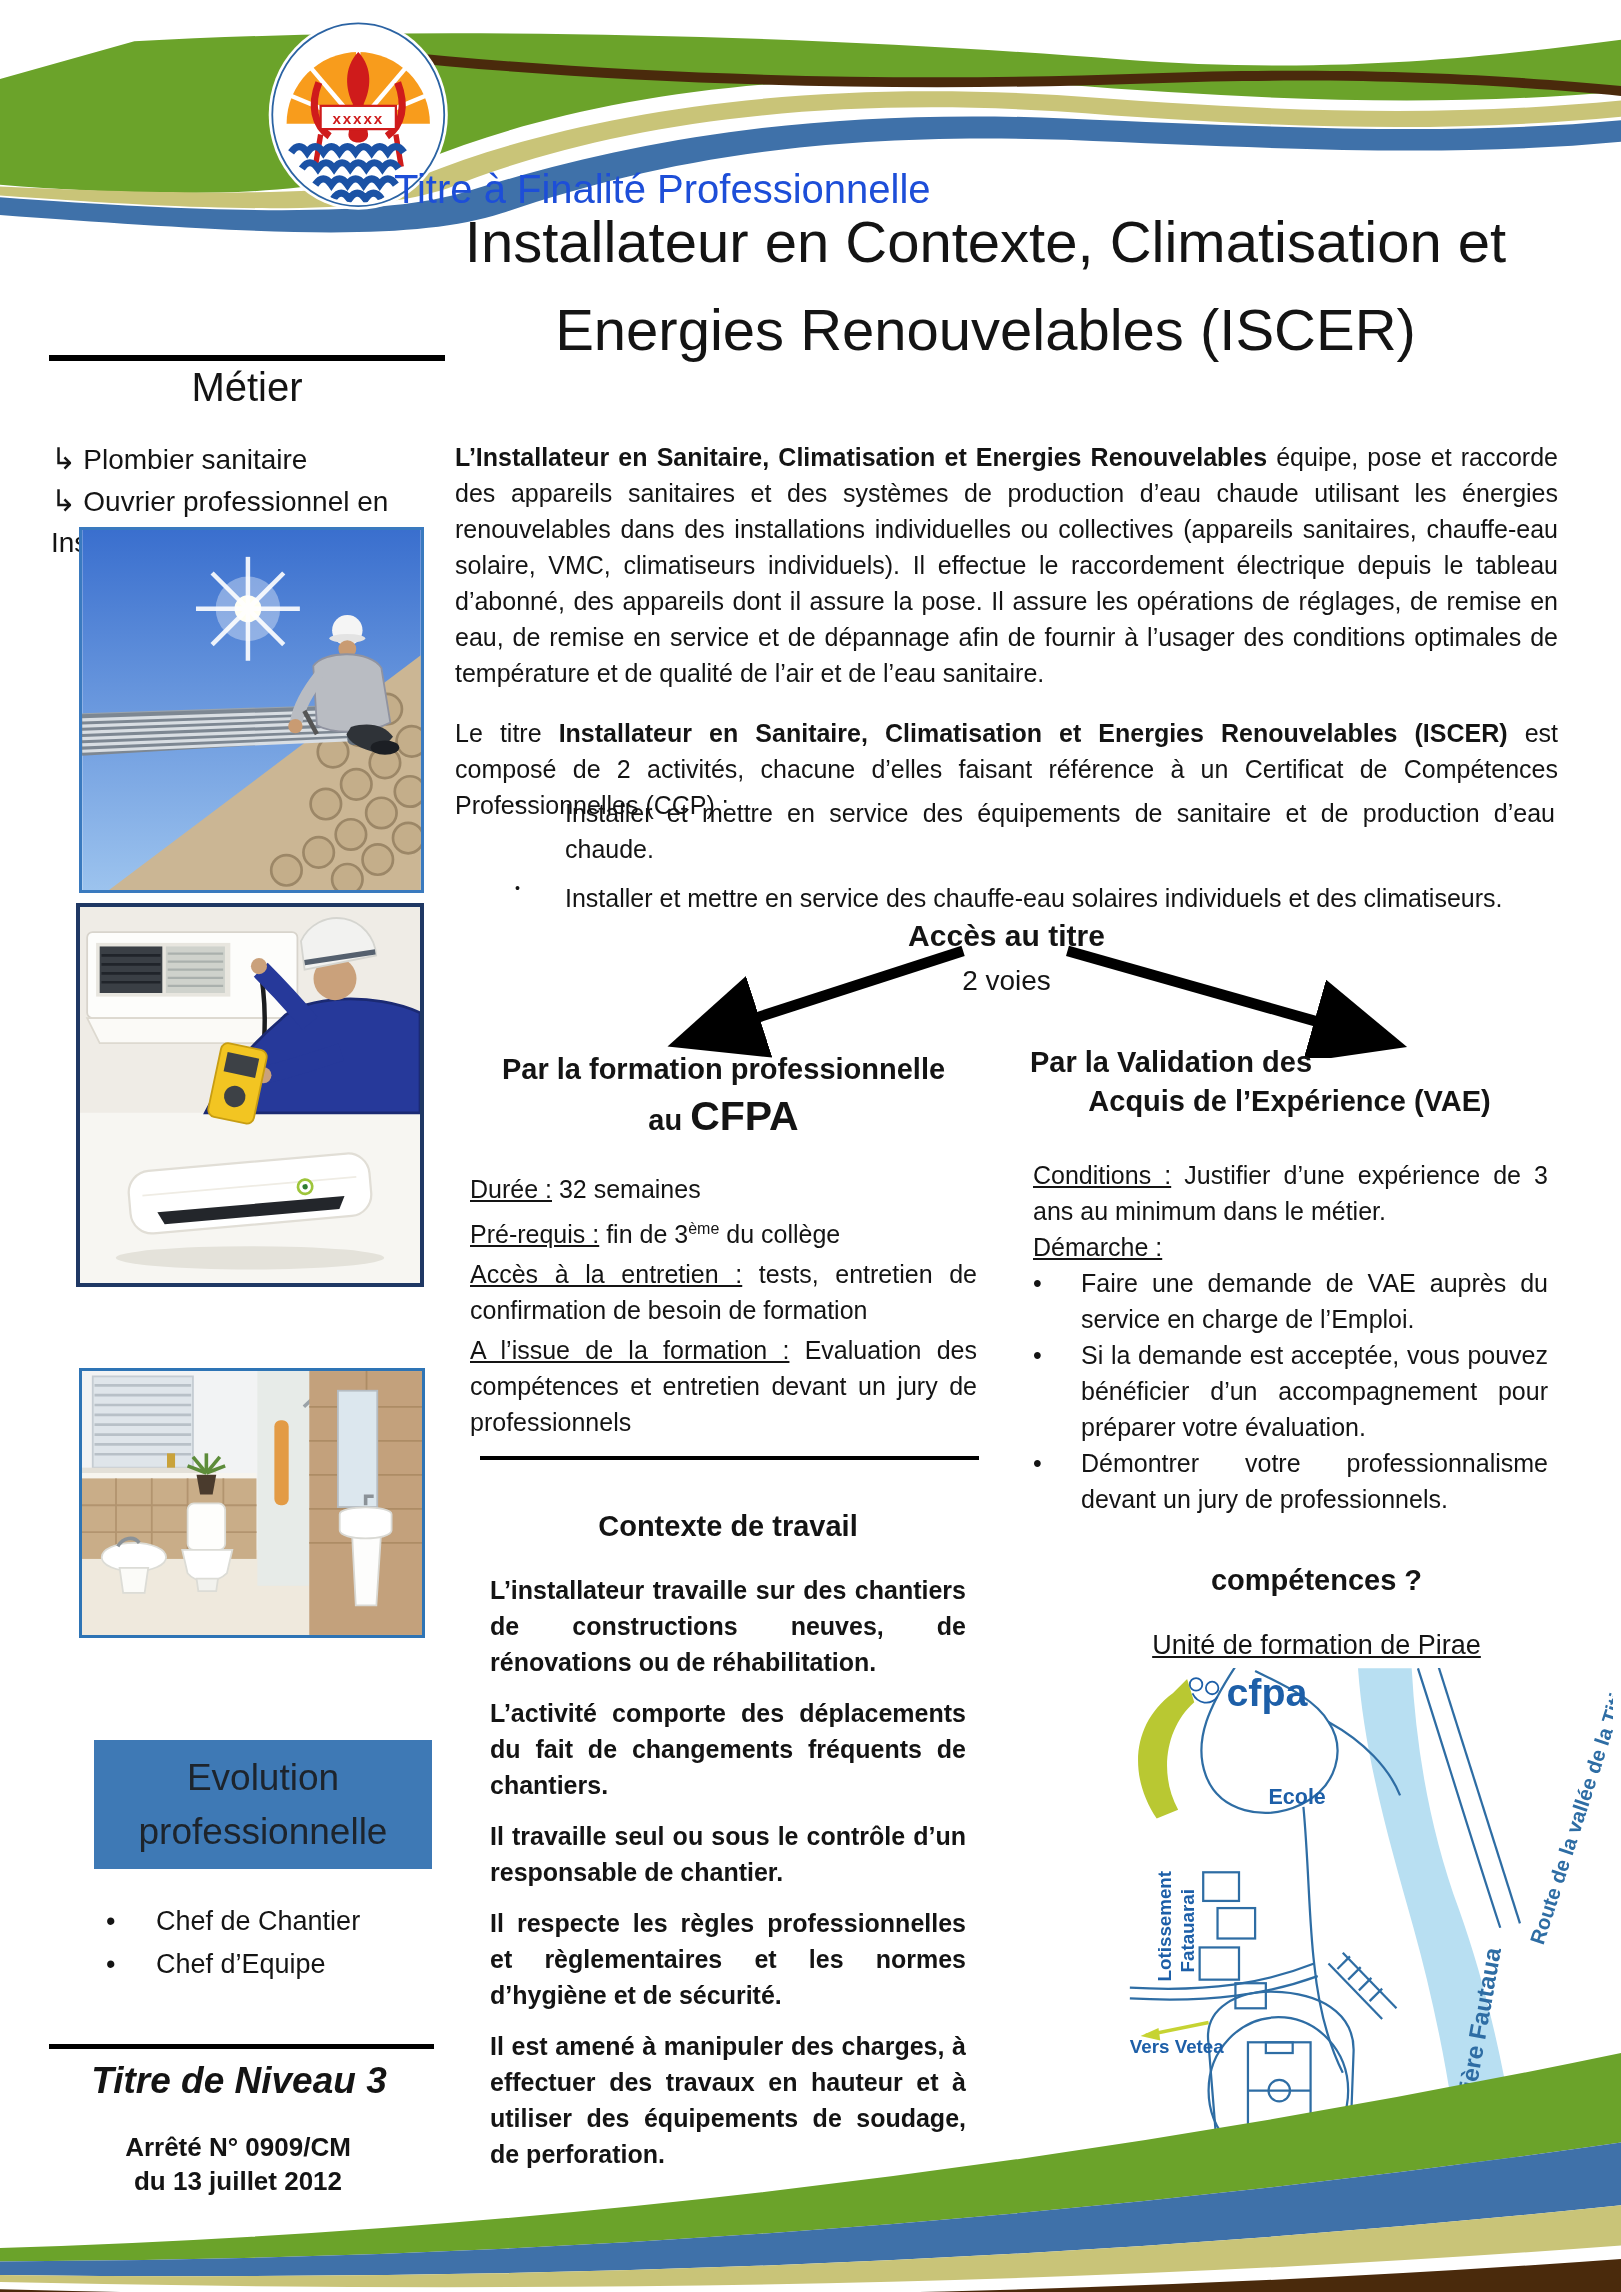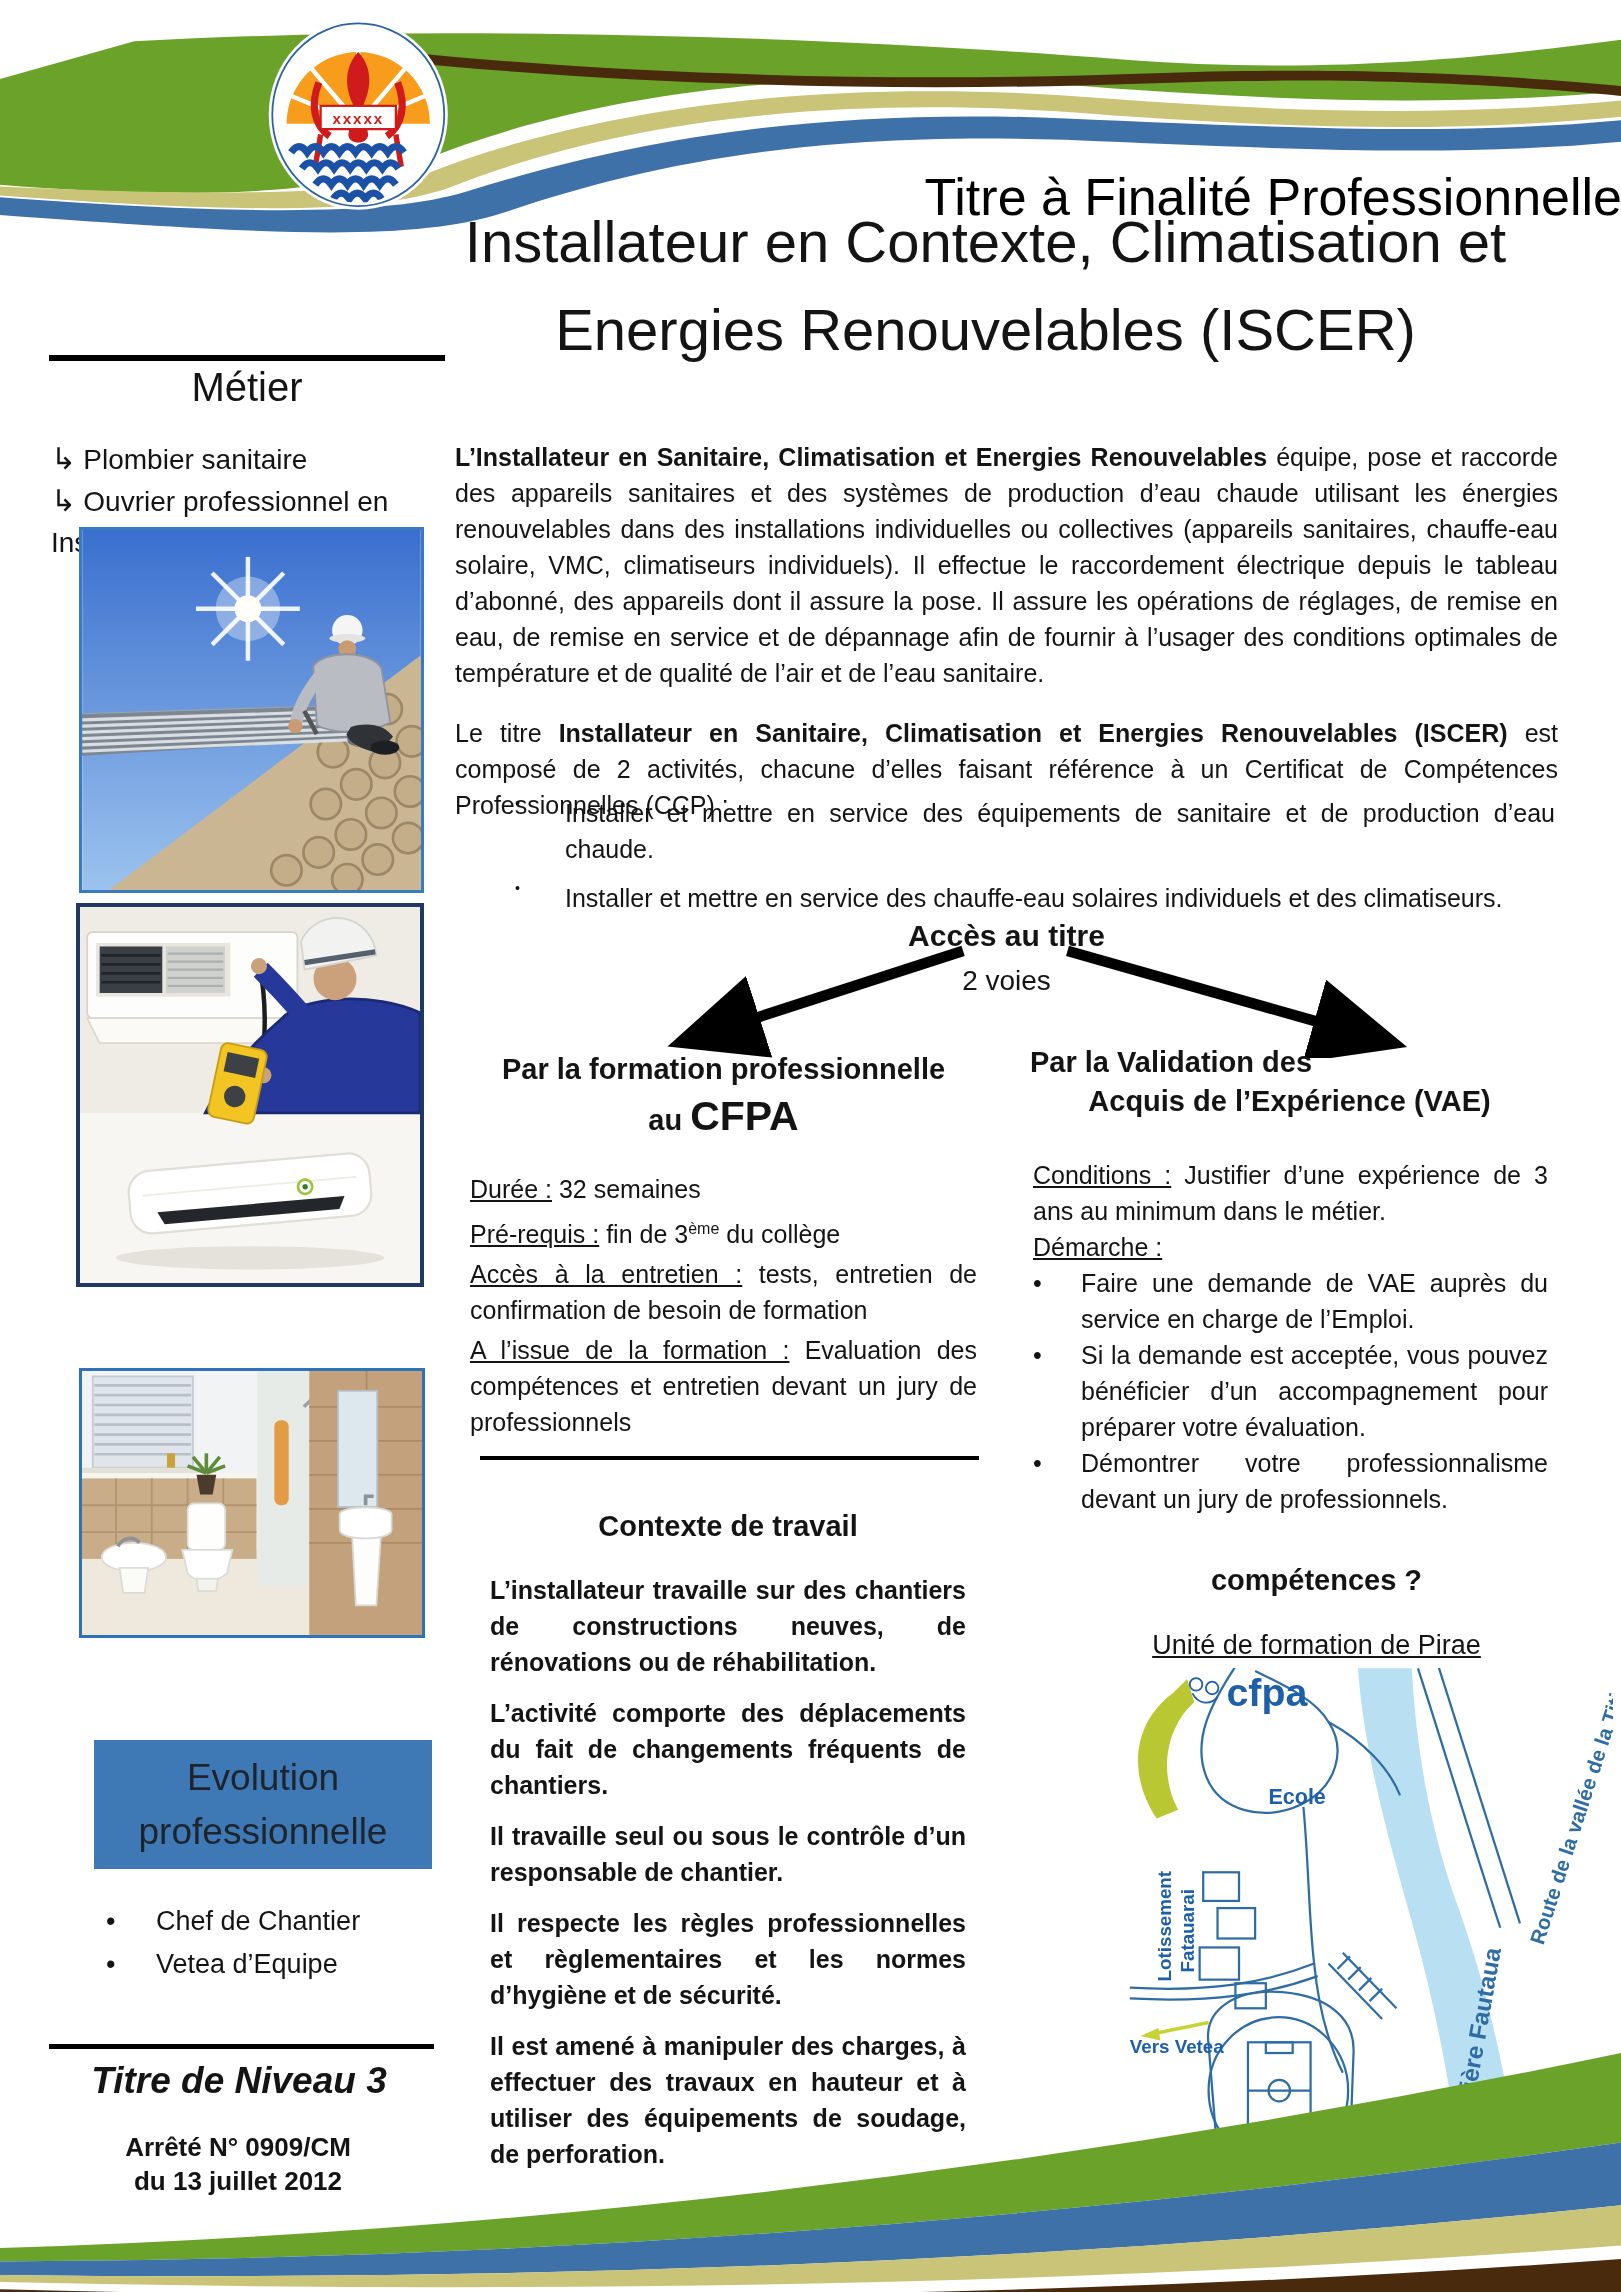--- a/index.html
+++ b/index.html
@@ -2,22 +2,22 @@
 <html style="font-size:14.3px"><head>
 <meta charset="utf-8">
 <style>
   html,body{margin:0;padding:0;background:#888;}
   .page{position:relative;width:1622px;height:2293px;background:#ffffff;overflow:hidden;
         font-family:"Liberation Sans",sans-serif;color:#141414;}
   svg{display:block;}
 
   
   #header-svg{position:absolute;left:0;top:0;}
-  .kicker{position:absolute;left:394px;top:167px;width:1228px;text-align:right;
-          font-size:52px;color:#000000;}
+  .kicker{position:absolute;left:394px;top:167px;width:1228px;text-align:left;
+          font-size:40px;color:#1d4ed8;}
   .title-l1{position:absolute;left:349px;top:208px;width:1273px;text-align:center;font-size:58px;}
   .title-l2{position:absolute;left:349px;top:296px;width:1273px;text-align:center;font-size:58px;}
 
   
   .rule{position:absolute;background:#000;}
   #rule-metier{left:49px;top:355px;width:396px;height:6.3px;}
   .metier-title{position:absolute;left:49px;top:365px;width:396px;text-align:center;font-size:40px;}
   .metier-list{position:absolute;left:51px;top:421px;width:414px;font-size:28px;line-height:41px;margin-top:17px;}
   .metier-item{margin:0;}
   .branch{font-size:30px;margin-right:7.2px;}
@@ -336,21 +336,21 @@
     <div>Evolution</div>
     <div>professionnelle</div>
   </div>
   <div class="evo-list">
     <div class="dotrow">
         <span class="dot">•</span>
         <span>Chef de Chantier</span>
       </div>
     <div class="dotrow">
         <span class="dot">•</span>
-        <span>Vetea d’Equipe</span>
+        <span>Chef d’Equipe</span>
       </div>
   </div>
 
   <div class="rule" id="rule-niveau"></div>
   <div class="niveau-title">Titre de Niveau 3</div>
   <div class="arrete">
     <div>Arrêté N° 0909/CM</div>
     <div>du 13 juillet 2012</div>
   </div>
 

